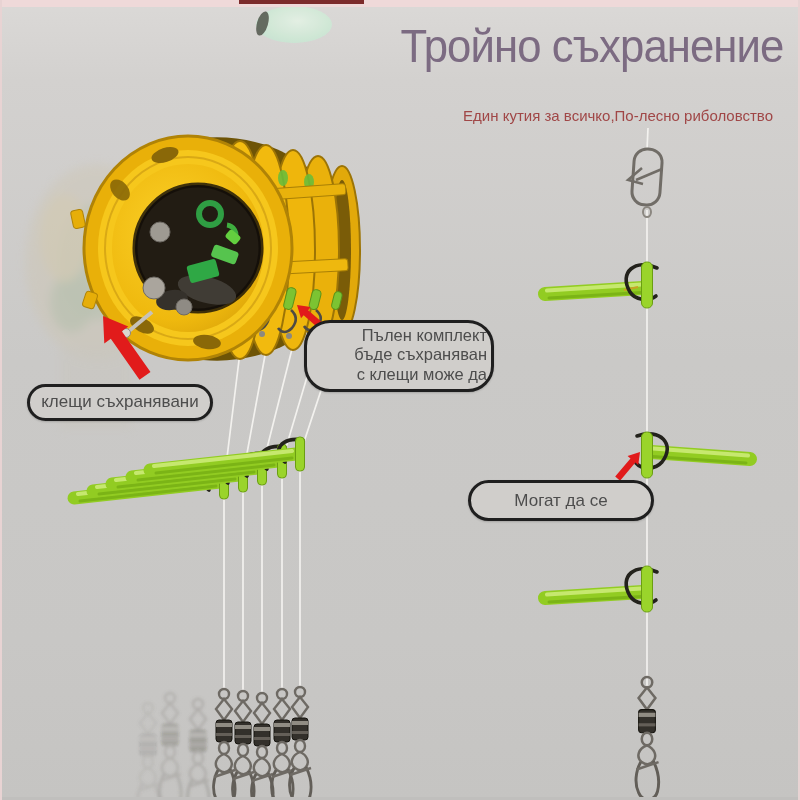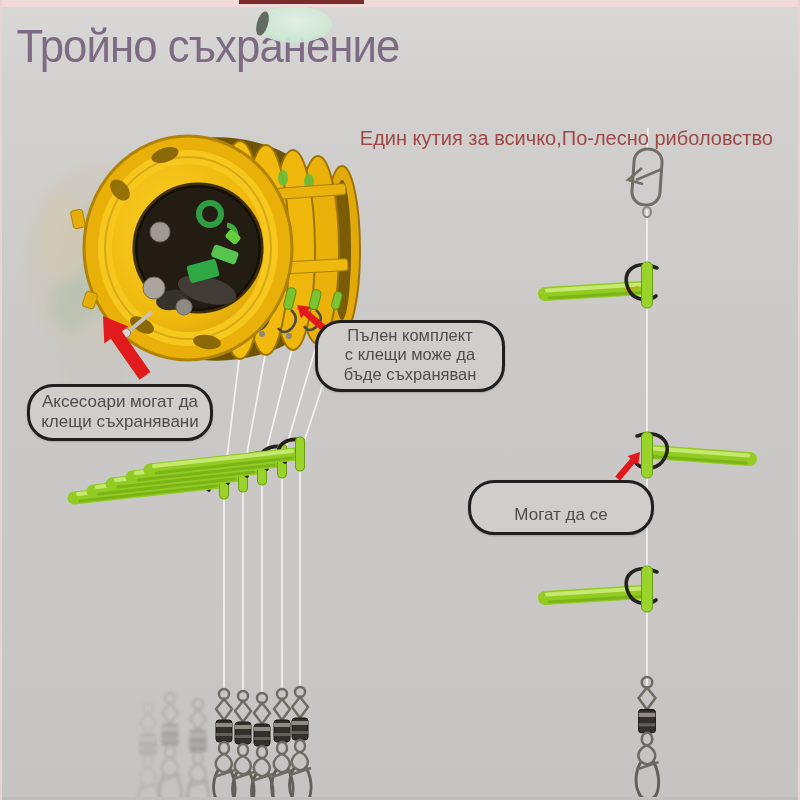--- a/index.html
+++ b/index.html
@@ -2,33 +2,33 @@
 <html style="--accent_red: #e11b1b; --spool_yellow: #edb40a; --tube_green: #97d02a; --title_purple: #7c6b82; --subtitle_red: #a04747; --background_gray: #cbcac8; --callout_border: #1f1f1f; --callout_text: #4d4d4d; --line_white: #f4f3f0; --metal_gray: #6e6a64;"><head>
 <meta charset="utf-8">
 <style>
   html,body{margin:0;padding:0;background:#9a9a9a;font-family:"Liberation Sans","DejaVu Sans",sans-serif;}
   .stage{position:relative;width:800px;height:800px;margin:0 auto;overflow:hidden;
          background:linear-gradient(180deg,#dbd9d7 0%,#d3d1cf 10%,#cac9c7 45%,#c8c7c5 80%,#c5c4c2 100%);
          border-left:2px solid #e8d3d3;border-right:2px solid #e8d3d3;box-sizing:border-box;}
   .top-pink{position:absolute;left:0;top:0;width:100%;height:7px;background:#efd9d9;z-index:4;}
   .top-maroon{position:absolute;left:237px;top:0;width:125px;height:4px;background:#7c2b2b;z-index:5;}
   .bottom-strip{position:absolute;left:0;bottom:0;width:100%;height:3px;background:#c0bfbd;z-index:4;}
-  .page-title{position:absolute;left:0;top:18px;width:100%;text-align:left;z-index:2;
+  .page-title{position:absolute;left:0;top:18px;width:100%;text-align:right;z-index:2;
               font-size:47px;letter-spacing:-1px;color:var(--title_purple,#7c6b82);}
   .page-title span{display:inline-block;transform:scaleX(.93);transform-origin:center;}
-  .page-subtitle{position:absolute;right:25px;top:107px;z-index:2;font-size:20px;
-              color:var(--subtitle_red,#a04747);letter-spacing:0;margin-top:20px;}
+  .page-subtitle{position:absolute;right:25px;top:107px;z-index:2;font-size:15px;
+              color:var(--subtitle_red,#a04747);letter-spacing:0;}
   .gfx{position:absolute;left:0;top:0;z-index:1;}
   .callout{position:absolute;z-index:2;background:#d0cecb;border:3px solid var(--callout_border,#1f1f1f);
            border-radius:26px;color:var(--callout_text,#4d4d4d);text-align:center;
            box-shadow:0 1px 2px rgba(0,0,0,.18);}
   .callout .ln{line-height:1.18;}
   .co-accessories{left:25px;top:384px;width:172px;padding:5px 4px 6px;font-size:17px;}
-  .co-pliers{left:313px;top:320px;width:176px;padding:3px 4px 5px;font-size:16.5px;}
-  .co-tips{left:466px;top:480px;width:172px;padding:22px 4px 7px;font-size:17px;}
+  .co-pliers{left:302px;top:320px;width:176px;padding:3px 4px 5px;font-size:16.5px;text-align:right;}
+  .co-tips{left:466px;top:480px;width:172px;padding:8px 4px 7px;font-size:17px;}
   .blob{position:absolute;left:254px;top:6px;width:76px;height:37px;z-index:3;border-radius:50%;
         background:radial-gradient(ellipse at 55% 40%,#e4f1e4 0%,#cfe8d6 55%,#c2dfd0 100%);opacity:.95;}
   .blob::before{content:"";position:absolute;left:1px;top:5px;width:11px;height:25px;border-radius:50%;
         background:#4a4f44;transform:rotate(16deg);opacity:.85;}
   .wire{fill:none;stroke:#6e6a64;stroke-width:2.4;}
   .wire2{fill:none;stroke:#625e58;stroke-width:2.8;}
   .darkwire{fill:none;stroke:#4e4b44;stroke-width:2.6;}
   .fline{fill:none;stroke:var(--line_white,#f4f3f0);stroke-width:1.7;opacity:.95;}
   .arrow{fill:var(--accent_red,#e11b1b);}
   .hook{fill:none;stroke:#23221c;stroke-width:3.6;stroke-linecap:round;}
@@ -253,26 +253,25 @@
       <use href="#arr" transform="translate(295,305) rotate(-49) scale(0.62)"></use>
       <use href="#arr" transform="translate(638,452) rotate(40) scale(0.58)"></use>
     </g>
   </svg>
 
   <div class="page-title"><span>Тройно съхранение</span></div>
   <div class="page-subtitle">Един кутия за всичко,По-лесно риболовство</div>
 
   <div class="callout co-pliers">
     <div class="ln">Пълен комплект</div>
+    <div class="ln">бъде съхраняван</div>
     <div class="ln">с клещи може да</div>
-    <div class="ln">бъде съхраняван</div>
   </div>
 
   <div class="callout co-accessories">
-    <div class="ln">Аксесоари могат да</div>
     <div class="ln">клещи съхранявани</div>
   </div>
 
   <div class="callout co-tips">
     <div class="ln">Могат да се</div>
   </div>
 
   <div class="blob"></div>
   <div class="top-pink"></div>
   <div class="top-maroon"></div>

